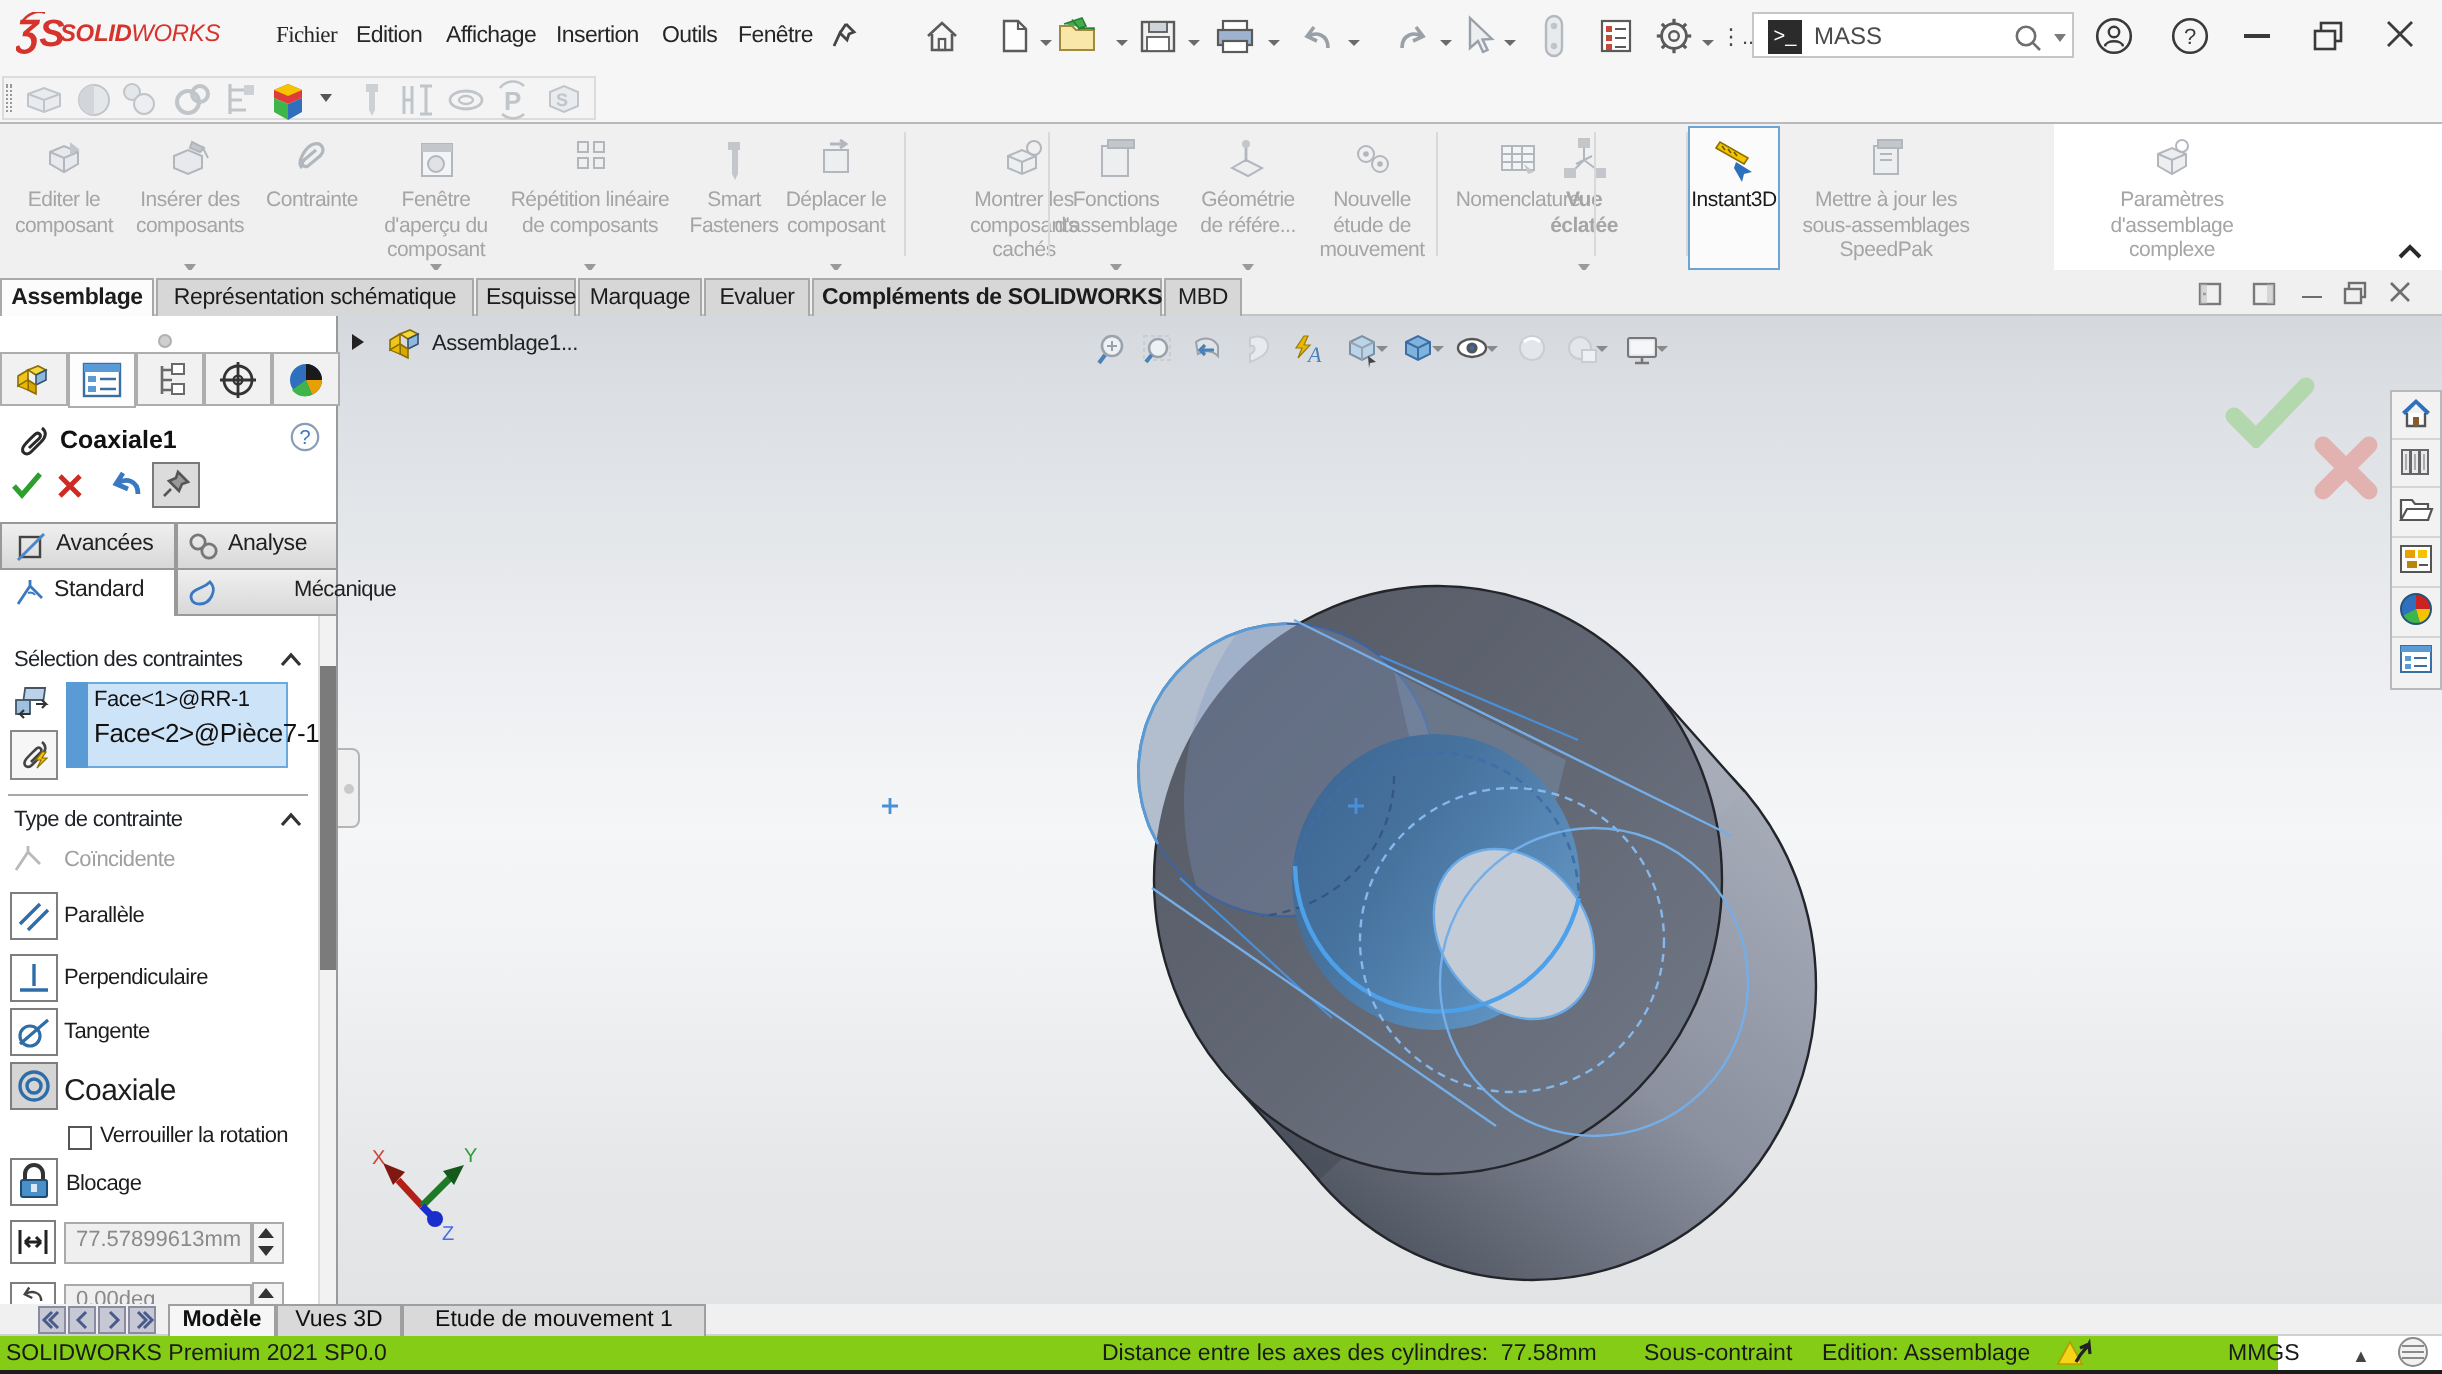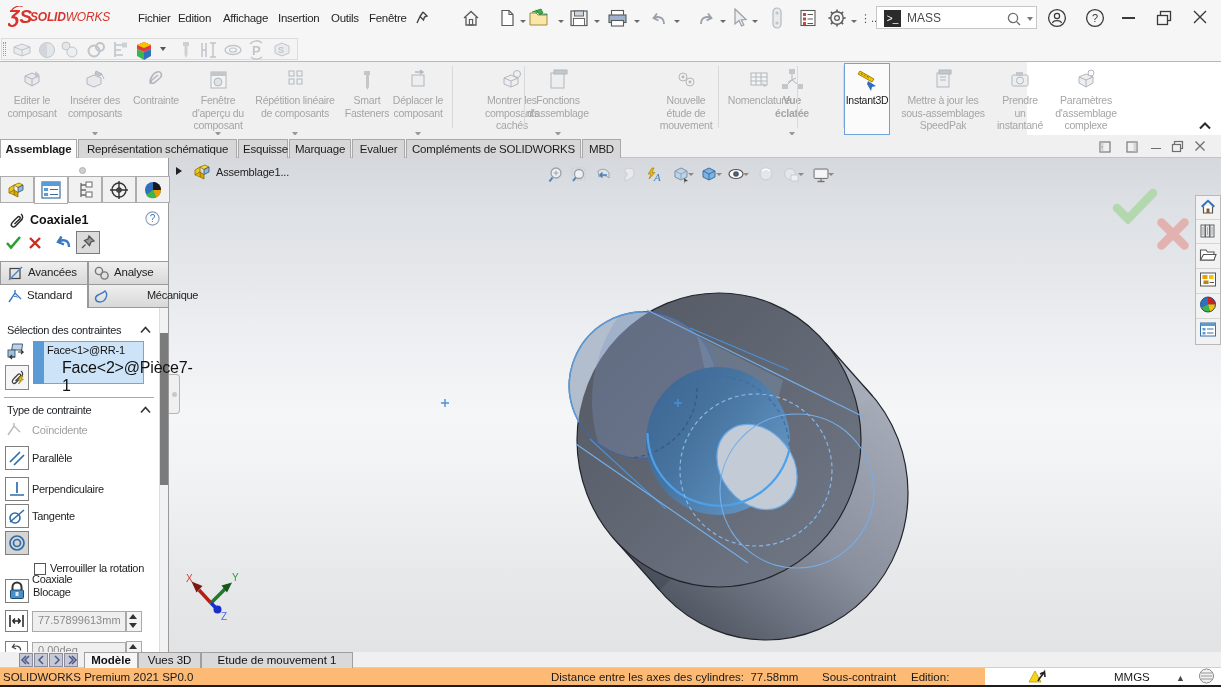--- a/index.html
+++ b/index.html
@@ -27,36 +27,36 @@
   
   #lpanel { position:absolute; left:0; top:158px; width:169px; height:494px; background:#ffffff; border-right:1px solid #9a9a9a; }
   .sechead { position:absolute; font-size:11px; letter-spacing:-0.35px; font-weight:normal; color:#20242a; }
   
   #vp { position:absolute; left:169px; top:158px; width:1052px; height:494px;
         background:linear-gradient(180deg,#d5d9de 0%,#dde0e4 10%,#eceef1 35%,#f5f6f7 52%,#f1f2f3 65%,#e7e8e9 85%,#e2e3e4 100%); }
   
   #btabs { position:absolute; left:0; top:652px; width:1221px; height:16px; background:#f0f0f0; border-bottom:1px solid #d0d0d0; }
   .btab { position:absolute; top:0px; height:16px; background:#d9d9d9; border:1px solid #9f9f9f; border-bottom:none; font-size:11.5px; color:#111; text-align:center; line-height:15px; }
   
-  #status { position:absolute; left:0; top:668px; width:985px; height:17px; background:#fdba74; font-size:11.5px; color:#1a1a1a; }
+  #status { position:absolute; left:0; top:668px; width:1139px; height:17px; background:#84cc16; font-size:11.5px; color:#1a1a1a; }
   #blackline { position:absolute; left:0; top:685px; width:1221px; height:2px; background:#1c1c1c; }
 </style>
 </head>
 <body>
 <div id="app">
 
   <div id="titlebar">
     <div class="abs" style="left:8px;top:6px;width:220px;height:24px;">
       <svg width="220" height="24" viewBox="0 0 220 24">
         <text x="0" y="17" font-size="19" font-style="italic" font-weight="bold" fill="#d5332c" font-family="Liberation Sans">ƷS</text>
         <path d="M3 5 C6 0.5 11 -1 14.5 0.5" fill="none" stroke="#d5332c" stroke-width="1.2"></path>
         <text x="22" y="14.5" font-size="12" font-style="italic" font-weight="bold" letter-spacing="-0.2" fill="#d5332c" font-family="Liberation Sans">SOLID<tspan font-weight="normal">WORKS</tspan></text>
       </svg>
     </div>
-    <div class="menu" style="left:138px;">Fichier</div>
+    <div class="menu" style="left:138px;font-family:Liberation Serif, serif;">Fichier</div>
     <div class="menu" style="left:178px;">Edition</div>
     <div class="menu" style="left:223px;">Affichage</div>
     <div class="menu" style="left:278px;">Insertion</div>
     <div class="menu" style="left:331px;">Outils</div>
     <div class="menu" style="left:369px;">Fenêtre</div>
 
     <svg class="abs" style="left:414px;top:10px;" width="16" height="16" viewBox="0 0 16 16">
         <path d="M9 2 L13 6 L10.5 7 L9.5 10 L6 6.5 L3 13 M6 6.5 L9 2" stroke="#444" stroke-width="1.4" fill="none"></path>
       </svg>
     <div id="tb-icons">
@@ -283,20 +283,29 @@
   <div class="rtext">Montrer les<br>composants<br>cachés</div>
 </div>
 <div class="rbtn" style="left:525px;width:66px;">
   <div class="ricon"><svg width="26" height="24" viewBox="0 0 26 24">
             <rect x="6" y="5" width="13" height="15" fill="#eceef0" stroke="#b2b7bd"></rect>
             <rect x="9" y="2" width="13" height="4" fill="#c3c7cc" stroke="#b2b7bd"></rect>
           </svg></div>
   <div class="rtext">Fonctions<br>d'assemblage</div>
   <div class="rcaret"></div>
 </div>
+<div class="rbtn" style="left:593px;width:62px;">
+  <div class="ricon"><svg width="26" height="24" viewBox="0 0 26 24">
+            <path d="M5 16 L12 12 L20 16 L13 20 Z" fill="#eceef0" stroke="#b2b7bd"></path>
+            <path d="M12 3 L12 13" stroke="#b2b7bd" stroke-width="1.4"></path>
+            <circle cx="12" cy="4" r="2" fill="#c3c7cc"></circle>
+          </svg></div>
+  <div class="rtext">Géométrie<br>de référe...</div>
+  <div class="rcaret"></div>
+</div>
 <div class="rbtn" style="left:655px;width:62px;">
   <div class="ricon"><svg width="26" height="24" viewBox="0 0 26 24">
             <circle cx="10" cy="9" r="4" fill="none" stroke="#b2b7bd"></circle>
             <circle cx="17" cy="14" r="4" fill="none" stroke="#b2b7bd"></circle>
             <circle cx="10" cy="9" r="1.4" fill="#b2b7bd"></circle>
             <circle cx="17" cy="14" r="1.4" fill="#b2b7bd"></circle>
           </svg></div>
   <div class="rtext">Nouvelle<br>étude de<br>mouvement</div>
 </div>
 <div class="rbtn" style="left:722px;width:74px;">
@@ -325,28 +334,20 @@
           </svg></div>
   <div class="rtext">Instant3D</div>
 </div>
 <div class="rbtn" style="left:893px;width:100px;">
   <div class="ricon"><svg width="26" height="24" viewBox="0 0 26 24">
             <rect x="7" y="5" width="12" height="14" fill="#eceef0" stroke="#b2b7bd"></rect>
             <rect x="9" y="2" width="12" height="4" fill="#c3c7cc" stroke="#b2b7bd"></rect>
             <path d="M10 9 L16 9 M10 12 L16 12" stroke="#b2b7bd"></path>
           </svg></div>
   <div class="rtext">Mettre à jour les<br>sous-assemblages<br>SpeedPak</div>
-</div>
-<div class="rbtn" style="left:994px;width:52px;">
-  <div class="ricon"><svg width="26" height="24" viewBox="0 0 26 24">
-            <rect x="5" y="7" width="16" height="11" rx="1.5" fill="#eceef0" stroke="#b2b7bd"></rect>
-            <rect x="9" y="4" width="7" height="4" fill="#c3c7cc"></rect>
-            <circle cx="13" cy="12.5" r="3.5" fill="none" stroke="#b2b7bd"></circle>
-          </svg></div>
-  <div class="rtext">Prendre<br>un<br>instantané</div>
 </div>
 <div class="rbtn" style="left:1048px;width:76px;">
   <div class="ricon"><svg width="26" height="24" viewBox="0 0 26 24">
             <path d="M6 9 L13 6 L20 9 L20 15 L13 19 L6 15 Z" fill="#eceef0" stroke="#b2b7bd"></path>
             <path d="M6 9 L13 12 L20 9 M13 12 L13 19" fill="none" stroke="#b2b7bd"></path>
             <circle cx="18" cy="5" r="3" fill="none" stroke="#b2b7bd"></circle>
           </svg></div>
   <div class="rtext">Paramètres<br>d'assemblage<br>complexe</div>
 </div>
 <div class="rsep" style="left:452px;"></div>
@@ -358,21 +359,21 @@
         <path d="M3 8.5 L8 3.5 L13 8.5" stroke="#2a2a2a" stroke-width="2" fill="none"></path>
       </svg>
 </div>
 
   <div id="rtabs">
     <div class="rtab active" style="left:0px;width:77px;">Assemblage</div>
     <div class="rtab" style="left:78px;width:159px;">Représentation schématique</div>
     <div class="rtab" style="left:238px;width:50px;">Esquisse</div>
     <div class="rtab" style="left:289px;width:62px;">Marquage</div>
     <div class="rtab" style="left:352px;width:53px;">Evaluer</div>
-    <div class="rtab" style="left:406px;width:175px;">Compléments de SOLIDWORKS</div>
+    <div class="rtab" style="left:406px;width:175px;font-weight:bold;">Compléments de SOLIDWORKS</div>
     <div class="rtab" style="left:582px;width:39px;">MBD</div>
 
     <svg class="abs" style="left:1099px;top:6px" width="12" height="12" viewBox="0 0 12 12">
         <rect x="1" y="1" width="10" height="10" fill="none" stroke="#7a7a7a" stroke-width="1.2"></rect>
         <path d="M4 6 L2.5 6" stroke="#7a7a7a" stroke-width="1.2"></path>
         <rect x="1" y="1" width="3.5" height="10" fill="#bcbcbc" opacity="0.5"></rect>
       </svg>
     <svg class="abs" style="left:1126px;top:6px" width="12" height="12" viewBox="0 0 12 12">
         <rect x="1" y="1" width="10" height="10" fill="none" stroke="#7a7a7a" stroke-width="1.2"></rect>
         <rect x="7.5" y="1" width="3.5" height="10" fill="#bcbcbc" opacity="0.5"></rect>
@@ -671,21 +672,21 @@
         <path d="M13 11 L18 11 L16 9 M18 11 L16 13 M10 16 L5 16 L7 14 M5 16 L7 18" stroke="#333" stroke-width="1.1" fill="none"></path>
       </svg>
 <div class="abs" style="left:5px;top:207px;width:24px;height:25px;background:#f6f6f6;border:1px solid #888;"></div>
 <svg class="abs" style="left:8px;top:210px" width="19" height="19" viewBox="0 0 19 19">
         <path d="M13 3 C15.5 5 15 7.5 12.5 10 L8 14.5 C6 16.5 3.5 15 4.5 12.5 C5.1 11 8 8.5 10 6.5 C11.5 5 13.5 6.5 12.3 8.2 L7.5 13" fill="none" stroke="#444" stroke-width="1.3"></path>
         <path d="M13 8 L10 12 L12.5 12 L10.5 16 L15.5 11 L13 11 L15 8 Z" fill="#f5c400" stroke="#8a6d00" stroke-width="0.6"></path>
       </svg>
 <div class="abs" style="left:33px;top:183px;width:111px;height:43px;background:#cde3f7;border:1px solid #6aaae0;"></div>
 <div class="abs" style="left:33px;top:183px;width:11px;height:43px;background:#5b9bd5;"></div>
 <div class="abs" style="left:47px;top:186px;font-size:11px;letter-spacing:-0.2px;color:#111;">Face&lt;1&gt;@RR-1</div>
-<div class="abs" style="left:62px;top:201px;font-size:16px;letter-spacing:-0.2px;color:#111;">Face&lt;2&gt;@Pièce7-1</div>
+<div class="abs" style="left:47px;top:201px;font-size:13px;letter-spacing:-0.2px;color:#111;">Face&lt;2&gt;@Pièce7-1</div>
 <div class="abs" style="left:4px;top:239px;width:150px;height:1px;background:#a8a8a8;"></div>
 <div class="sechead" style="left:7px;top:246px;">Type de contrainte</div>
 <svg class="abs" style="left:139px;top:247px" width="13" height="10" viewBox="0 0 13 10">
         <path d="M2 7.5 L6.5 2.5 L11 7.5" stroke="#333" stroke-width="1.6" fill="none"></path>
       </svg>
 <svg class="abs" style="left:6px;top:264px" width="19" height="15" viewBox="0 0 19 15">
         <path d="M2 13 L8 4 L14 10 M8 4 L8 1" fill="none" stroke="#b9b9b9" stroke-width="1.4"></path>
       </svg>
 <div class="abs" style="left:32px;top:266px;font-size:11px;letter-spacing:-0.3px;color:#9f9f9f;">Coïncidente</div>
 <div class="abs" style="left:5px;top:288px;width:24px;height:24px;background:#fff;border:1px solid #7e7e7e;"></div>
@@ -702,21 +703,21 @@
 <svg class="abs" style="left:7px;top:348px" width="20" height="20" viewBox="0 0 20 20">
         <circle cx="8" cy="12" r="5" fill="none" stroke="#2f6da8" stroke-width="1.6"></circle>
         <path d="M3 16 L17 4" stroke="#2f6da8" stroke-width="1.6"></path>
       </svg>
 <div class="abs" style="left:32px;top:352px;font-size:11px;letter-spacing:-0.3px;color:#1d1d1d;">Tangente</div>
 <div class="abs" style="left:5px;top:373px;width:24px;height:24px;background:#d5d5d5;border:1px solid #7e7e7e;"></div>
 <svg class="abs" style="left:7px;top:375px" width="20" height="20" viewBox="0 0 20 20">
         <circle cx="10" cy="10" r="7" fill="none" stroke="#2f6da8" stroke-width="1.7"></circle>
         <circle cx="10" cy="10" r="3.5" fill="none" stroke="#2f6da8" stroke-width="1.7"></circle>
       </svg>
-<div class="abs" style="left:32px;top:379px;font-size:11px;letter-spacing:-0.3px;color:#1d1d1d;margin-top:36px;">Coaxiale</div>
+<div class="abs" style="left:32px;top:379px;font-size:15px;letter-spacing:-0.3px;color:#1d1d1d;">Coaxiale</div>
 <div class="abs" style="left:34px;top:405px;width:12px;height:12px;background:#fff;border:1px solid #555;"></div>
 <div class="abs" style="left:50px;top:404px;font-size:11px;letter-spacing:-0.3px;color:#1d1d1d;">Verrouiller la rotation</div>
 <div class="abs" style="left:5px;top:421px;width:24px;height:24px;background:#fff;border:1px solid #7e7e7e;"></div>
 <svg class="abs" style="left:7px;top:423px" width="20" height="20" viewBox="0 0 20 20">
         <path d="M5.5 9 L5.5 6 A4.5 4.5 0 0 1 14.5 6 L14.5 9" fill="none" stroke="#333" stroke-width="2"></path>
         <rect x="3.5" y="9" width="13" height="8.5" rx="1" fill="#4a90c8" stroke="#1f4a70" stroke-width="1"></rect>
         <rect x="8.5" y="11" width="3" height="4" fill="#dce8f4"></rect>
       </svg>
 <div class="abs" style="left:33px;top:428px;font-size:11px;letter-spacing:-0.3px;color:#1d1d1d;">Blocage</div>
 <div class="abs" style="left:5px;top:452px;width:23px;height:22px;background:#fff;border:1px solid #7e7e7e;"></div>

